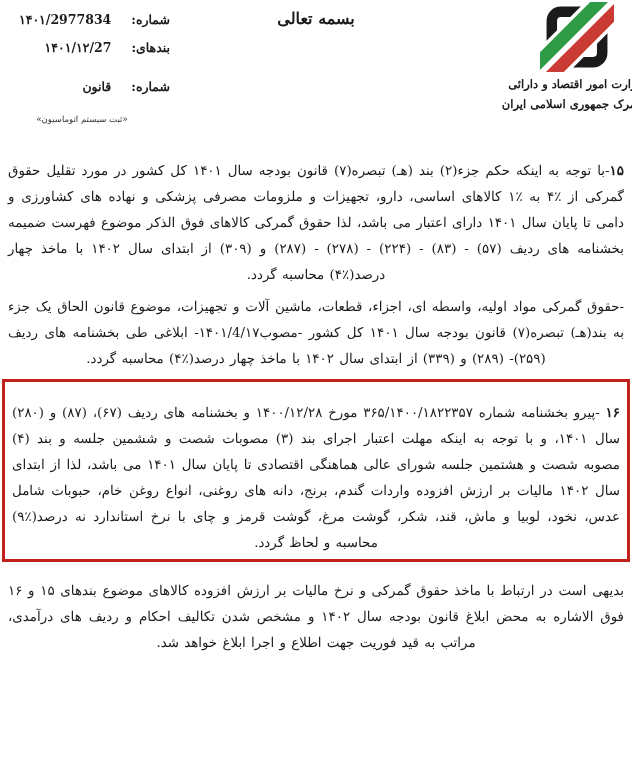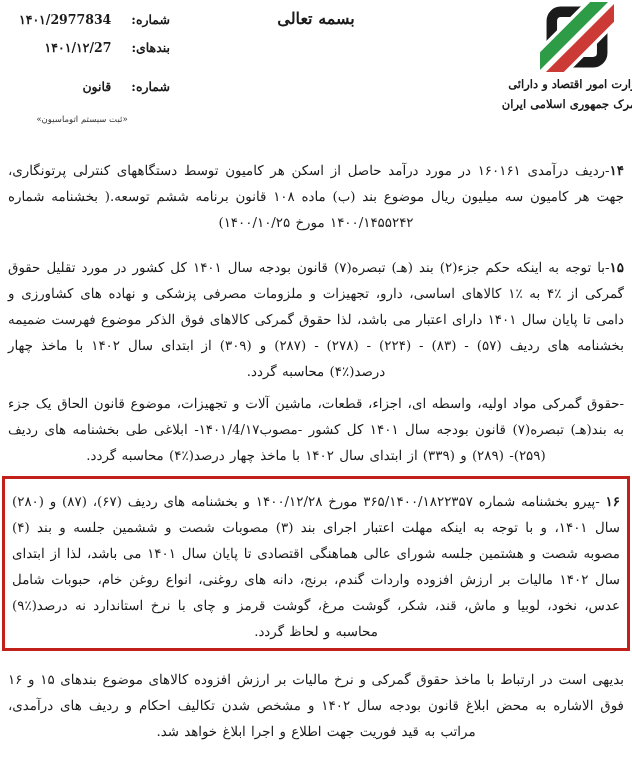--- a/index.html
+++ b/index.html
@@ -58,21 +58,21 @@
     text-align-last: center;
     word-spacing: 1px;
   }
   .doc-body p .num { font-weight: bold; }
   .p14 { margin-bottom: 18px !important; }
   .p15 { margin-bottom: 6px !important; }
   .sub-note { margin-bottom: 7px !important; }
   .highlight-box {
     border: 3px solid #c2201a;
     margin: 2px -6px 16px -6px;
-    padding: 9px 7px 3px 7px;
+    padding: 17px 7px 3px 7px;
   }
   .closing { margin-top: 2px !important; }
 </style>
 </head>
 <body>
 
 <div class="page">
 
   <div class="basmala">بسمه تعالی</div>
 
@@ -97,21 +97,20 @@
         <rect x="-42" y="28" width="184" height="18" fill="#2e9b47"></rect>
         <rect x="-42" y="54" width="184" height="18" fill="#cc3a35"></rect>
       </g>
     </svg>
     <div class="org-line">وزارت امور اقتصاد و دارائی</div>
     <div class="org-line">گمرک جمهوری اسلامی ایران</div>
   </div>
 
   <div class="doc-body">
 
-    <p class="p14"><span class="num">۱۴</span><span>-ردیف درآمدی ۱۶۰۱۶۱ در مورد درآمد حاصل از اسکن هر کامیون توسط دستگاههای کنترلی پرتونگاری، جهت هر کامیون سه میلیون ریال موضوع بند (ب) ماده ۱۰۸ قانون برنامه ششم توسعه.( بخشنامه شماره ۱۴۰۰/۱۴۵۵۲۴۲ مورخ ۱۴۰۰/۱۰/۲۵)</span></p>
 
     <p class="p15"><span class="num">۱۵</span><span>-با توجه به اینکه حکم جزء(۲) بند (هـ) تبصره(۷) قانون بودجه سال ۱۴۰۱ کل کشور در مورد تقلیل حقوق گمرکی از ٪۴ به ٪۱ کالاهای اساسی، دارو، تجهیزات و ملزومات مصرفی پزشکی و نهاده های کشاورزی و دامی تا پایان سال ۱۴۰۱ دارای اعتبار می باشد، لذا حقوق گمرکی کالاهای فوق الذکر موضوع فهرست ضمیمه بخشنامه های ردیف (۵۷) - (۸۳) - (۲۲۴) - (۲۷۸) - (۲۸۷) و (۳۰۹) از ابتدای سال ۱۴۰۲ با ماخذ چهار درصد(٪۴) محاسبه گردد.</span></p>
 
 
     <p class="sub-note">-حقوق گمرکی مواد اولیه، واسطه ای، اجزاء، قطعات، ماشین آلات و تجهیزات، موضوع قانون الحاق یک جزء به بند(هـ) تبصره(۷) قانون بودجه سال ۱۴۰۱ کل کشور -مصوب۱۴۰۱/4/۱۷- ابلاغی طی بخشنامه های ردیف (۲۵۹)- (۲۸۹) و (۳۳۹) از ابتدای سال ۱۴۰۲ با ماخذ چهار درصد(٪۴) محاسبه گردد.</p>
 
     <div class="highlight-box">
       <p><span class="num">۱۶</span><span> -پیرو بخشنامه شماره ۳۶۵/۱۴۰۰/۱۸۲۲۳۵۷ مورخ ۱۴۰۰/۱۲/۲۸ و بخشنامه های ردیف (۶۷)، (۸۷) و (۲۸۰) سال ۱۴۰۱، و با توجه به اینکه مهلت اعتبار اجرای بند (۳) مصوبات شصت و ششمین جلسه و بند (۴) مصوبه شصت و هشتمین جلسه شورای عالی هماهنگی اقتصادی تا پایان سال ۱۴۰۱ می باشد، لذا از ابتدای سال ۱۴۰۲ مالیات بر ارزش افزوده واردات گندم، برنج، دانه های روغنی، انواع روغن خام، حبوبات شامل عدس، نخود، لوبیا و ماش، قند، شکر، گوشت مرغ، گوشت قرمز و چای با نرخ استاندارد نه درصد(٪۹) محاسبه و لحاظ گردد.</span></p>
     </div>
 

